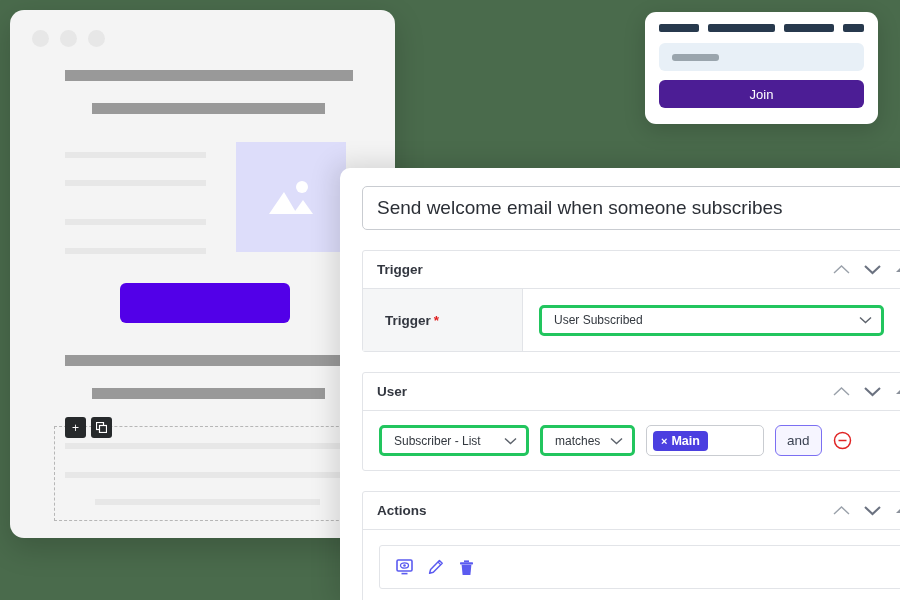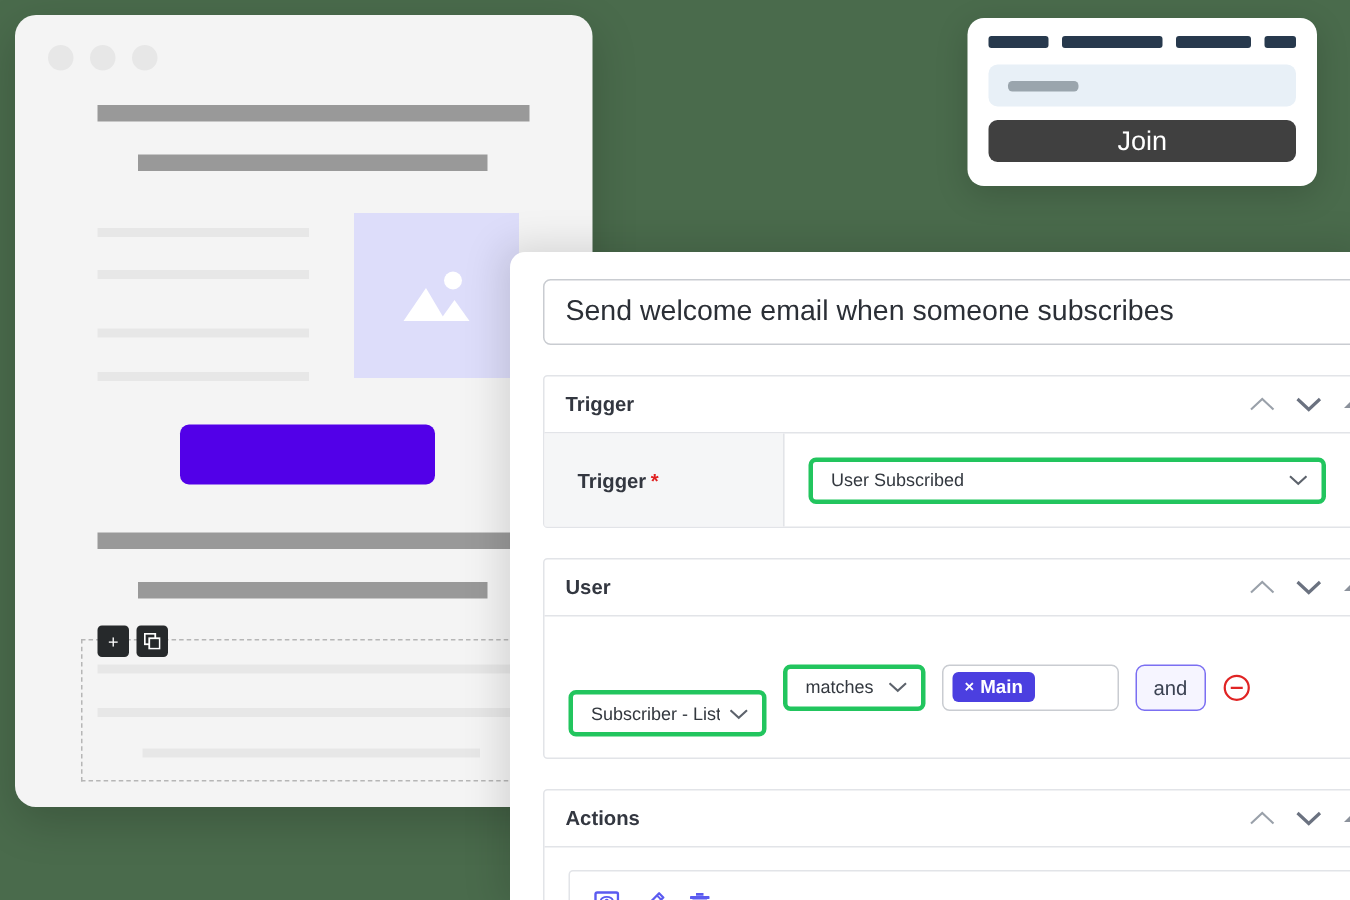--- a/index.html
+++ b/index.html
@@ -58,22 +58,22 @@
     padding: 12px 14px;
   }
   .nav-bars { display: flex; gap: 9px; align-items: center; }
   .nav-bar { height: 8px; border-radius: 2px; background: #27394d; }
   .fake-input {
     margin-top: 11px; height: 28px; background: #e8f0f7; border-radius: 6px;
     display: flex; align-items: center; padding-left: 13px;
   }
   .fake-input .ph { width: 47px; height: 7px; border-radius: 3px; background: #9aa5ad; }
   .join-btn {
-    margin-top: 9px; height: 28px; background: #404040; border-radius: 6px;
-    color: #ffffff; font-size: 18px;
+    margin-top: 9px; height: 28px; background: #4c1d95; border-radius: 6px;
+    color: #ffffff; font-size: 13px;
     display: flex; align-items: center; justify-content: center;
   }
 
   
   .panel {
     position: absolute; left: 340px; top: 168px;
     width: 575px; height: 440px;
     background: #ffffff;
     border-radius: 10px 0 0 0;
     box-shadow: -6px -4px 26px rgba(0,0,0,.13);
@@ -108,21 +108,21 @@
     height: 31px; border: 3px solid #22c55e; border-radius: 5px;
     background: #fff; display: flex; align-items: center;
     padding: 0 9px 0 12px; font-size: 12px; color: #33383f;
     overflow: hidden; white-space: nowrap; justify-content: space-between;
   }
   .select .txt { flex: 1; overflow: hidden; }
   .select .chev { margin-left: 6px; color: #5d636c; flex: none; }
   .sel-trigger { width: 345px; }
 
   .rules-body { padding: 14px 16px; display: flex; align-items: center; gap: 11px; }
-  .sel-field { width: 132px; margin-top: 35px; }
+  .sel-field { width: 150px; }
   .sel-op { width: 95px; }
   .tag-box {
     width: 118px; height: 31px; border: 1px solid #c9ccd1; border-radius: 5px;
     background: #fff; display: flex; align-items: center; padding: 0 6px;
   }
   .tag {
     background: #4b3fe0; color: #ffffff; border-radius: 4px;
     font-size: 12.5px; font-weight: bold; padding: 3px 8px;
     display: flex; align-items: center; gap: 4px;
   }

